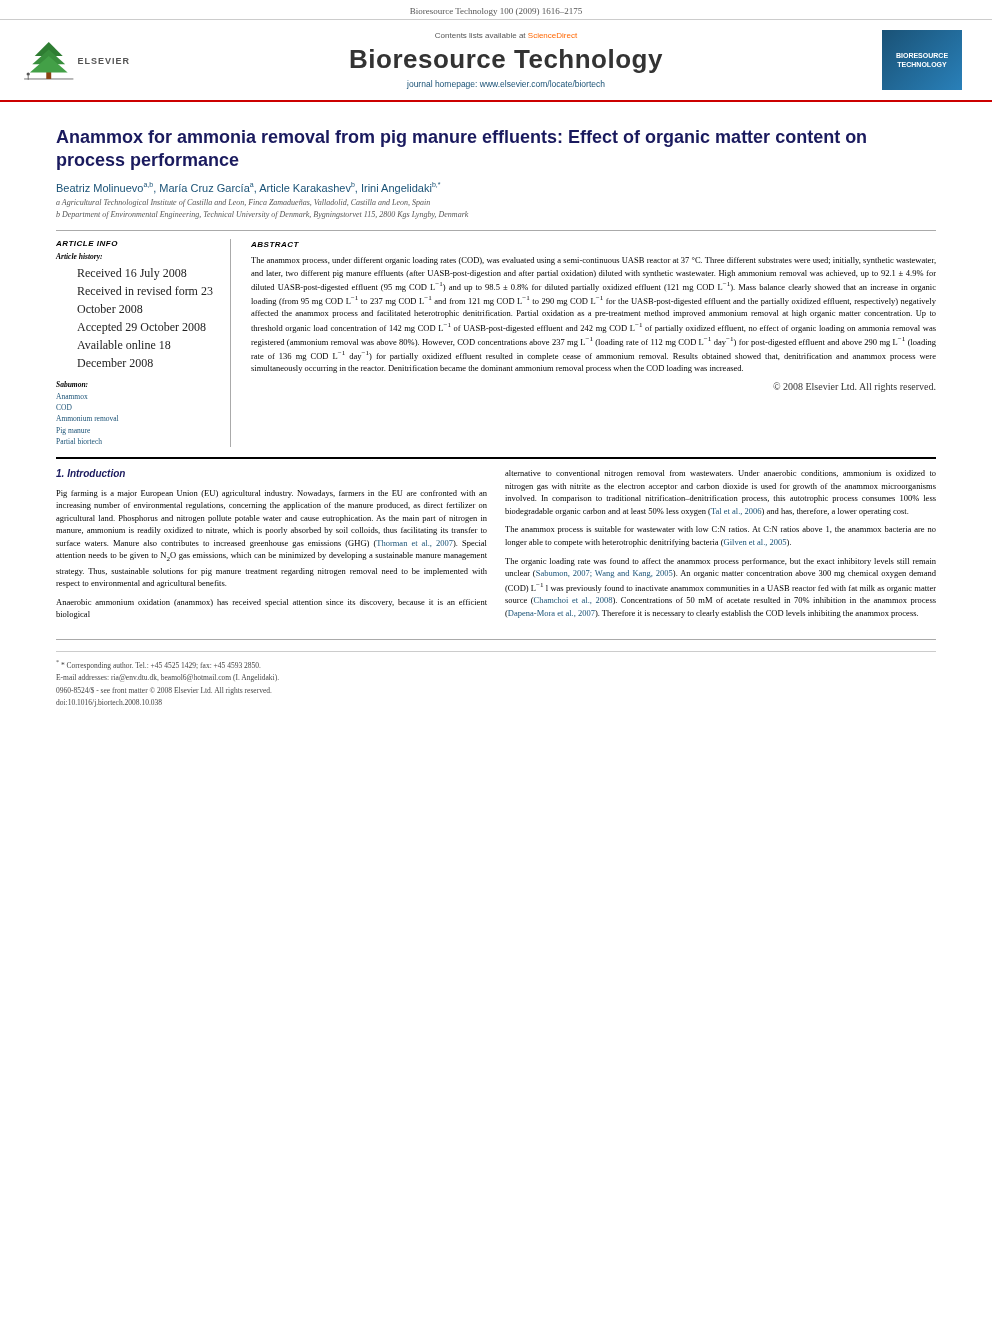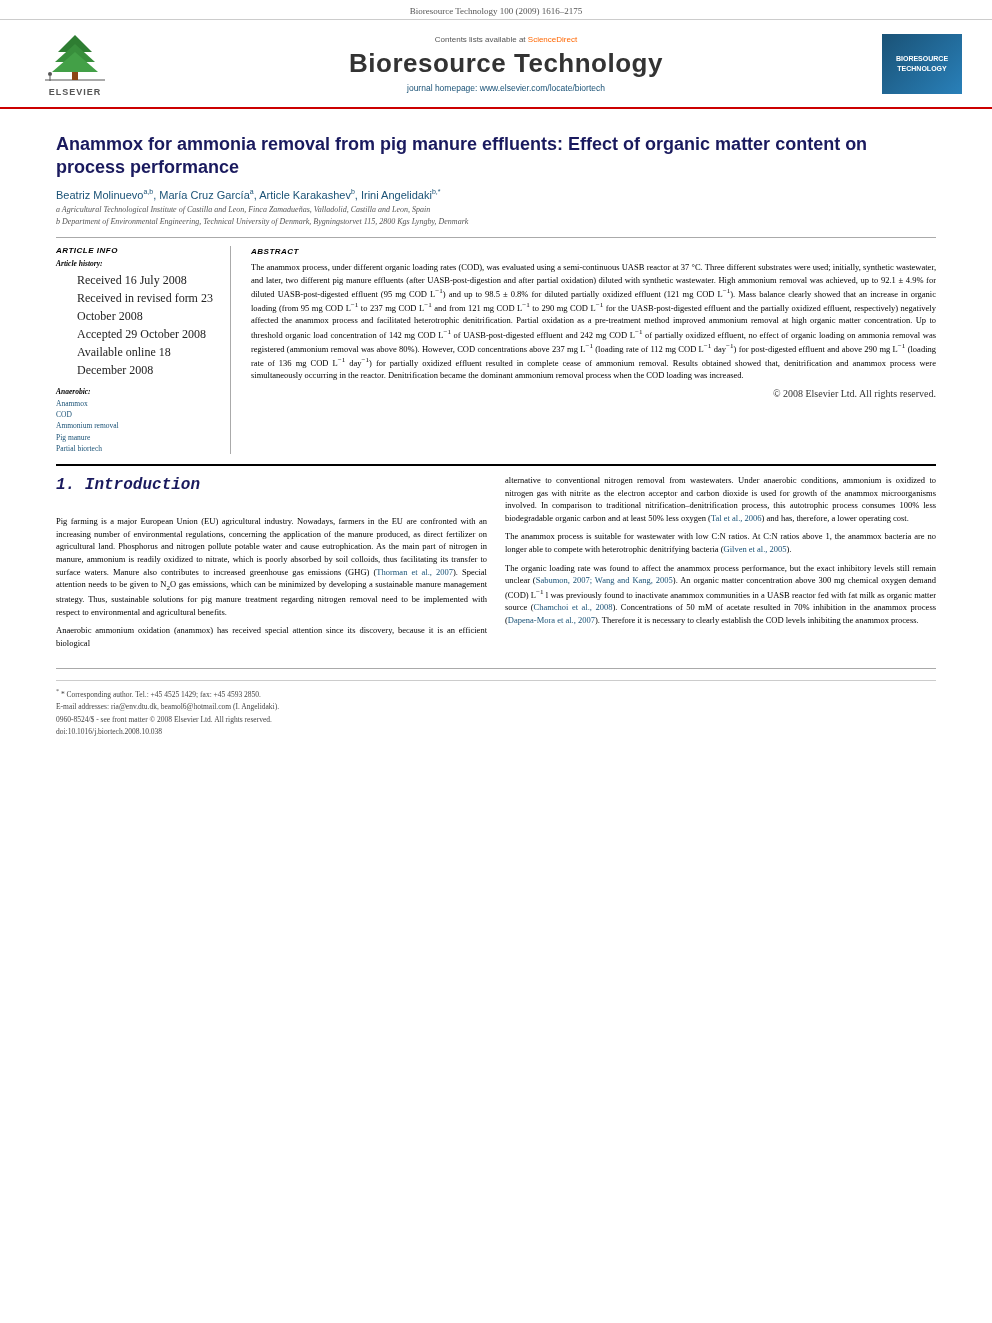--- a/index.html
+++ b/index.html
@@ -55,21 +55,21 @@
       color: #555;
       font-family: Arial, sans-serif;
     }
     .journal-homepage span {
       color: #1a5276;
     }
 
     
     .elsevier-logo {
       display: flex;
-      flex-direction: column;
+      flex-direction: row;
       align-items: center;
     }
     .elsevier-tree {
       width: 70px;
       height: 55px;
     }
     .elsevier-label {
       font-size: 9px;
       font-family: Arial, sans-serif;
       color: #555;
@@ -222,26 +222,26 @@
       gap: 18px;
     }
     .body-left, .body-right {
       flex: 1;
       font-size: 8.5px;
       line-height: 1.45;
       text-align: justify;
     }
 
     .section-title {
-      font-size: 16px;
+      font-size: 10px;
       font-weight: bold;
       color: #1a1a5e;
       font-style: italic;
-      margin-bottom: 18px;
-      font-family: Liberation Mono, monospace;
+      margin-bottom: 5px;
+      font-family: Liberation Sans, sans-serif;
     }
 
     .body-para {
       font-size: 8.5px;
       line-height: 1.48;
       text-align: justify;
       margin-bottom: 6px;
       color: #000;
     }
     .body-para .ref-link {
@@ -339,21 +339,21 @@
     <div class="left-col">
       <div class="col-section-title">ARTICLE INFO</div>
       <div class="article-history">
         <div class="article-history-label">Article history:</div>
         <p>Received 16 July 2008</p>
         <p>Received in revised form 23 October 2008</p>
         <p>Accepted 29 October 2008</p>
         <p>Available online 18 December 2008</p>
       </div>
       <div class="keywords">
-        <div class="kw-title">Anaerobic:</div>
+        <div class="kw-title">Sabumon:</div>
         <div class="kw-item">Anammox</div>
         <div class="kw-item">COD</div>
         <div class="kw-item">Ammonium removal</div>
         <div class="kw-item">Pig manure</div>
         <div class="kw-item">Partial biortech</div>
       </div>
     </div>
 
     <div class="right-col">
       <div class="abstract-title">ABSTRACT</div>

